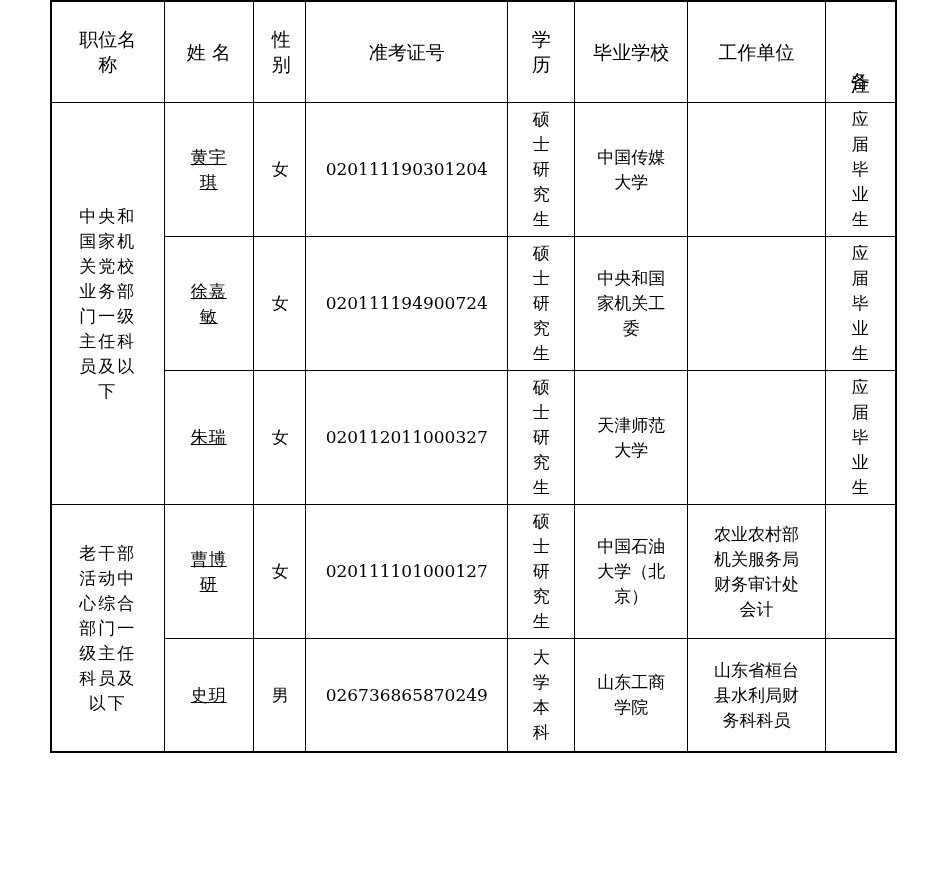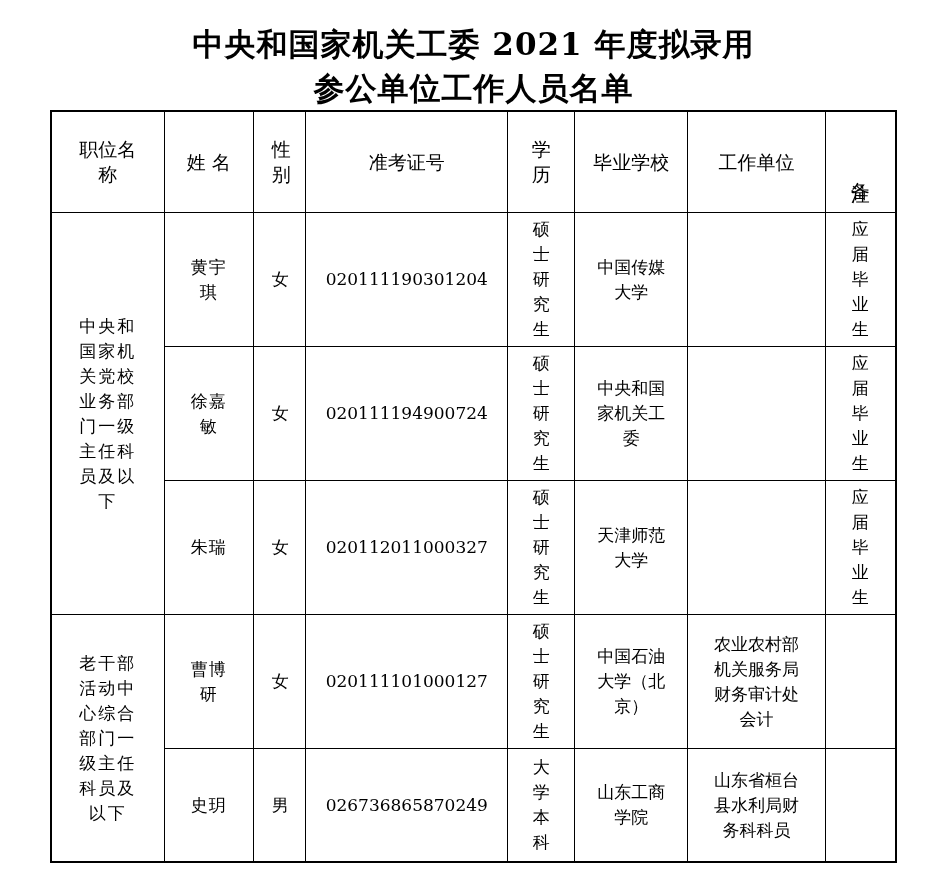--- a/index.html
+++ b/index.html
@@ -80,34 +80,30 @@
     display: inline-block;
     line-height: 1.05;
     letter-spacing: 1px;
   }
   td.pos-cell {
     font-size: 17px;
     line-height: 27px;
     letter-spacing: 2px;
     padding: 6px 8px;
   }
-  td.row-name { font-size: 18px; letter-spacing: 1px; }
+  td.row-name { font-size: 18px; letter-spacing: 1px; text-decoration: underline; }
   td.row-ticket { font-size: 18px; letter-spacing: 0px; }
   td.tall { height: 104px; }
   td.note-cell { font-size: 17px; line-height: 25px; border-radius: 17px; }
 </style>
 </head>
 <body>
 
 <div class="page">
 
-  <div class="doc-title">
-    <span class="line">中央和国家机关工委 2021 年度拟录用</span>
-    <span class="line">参公单位工作人员名单</span>
-  </div>
 
 
   <div class="table-wrap">
     <table class="roster">
       <colgroup>
         <col class="col-pos">
           <col class="col-name">
           <col class="col-sex">
           <col class="col-ticket">
         <col class="col-edu">

